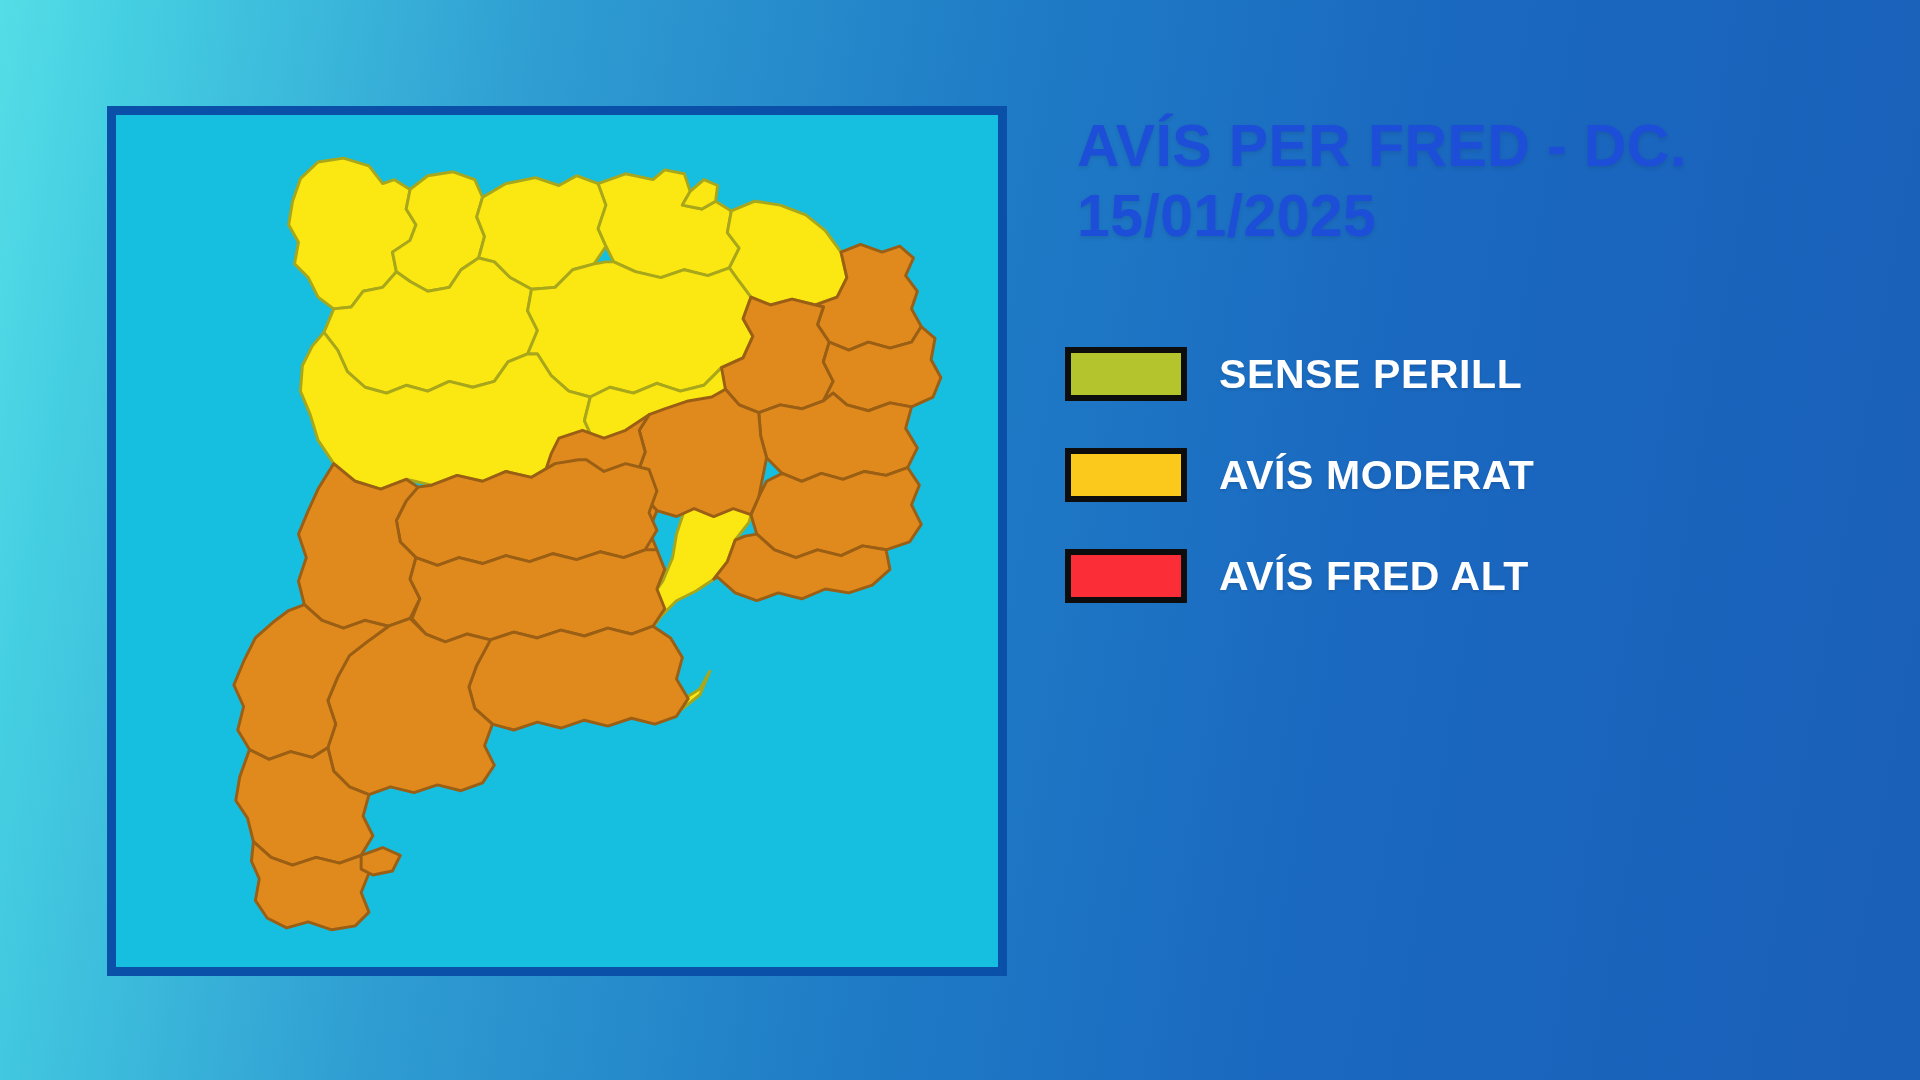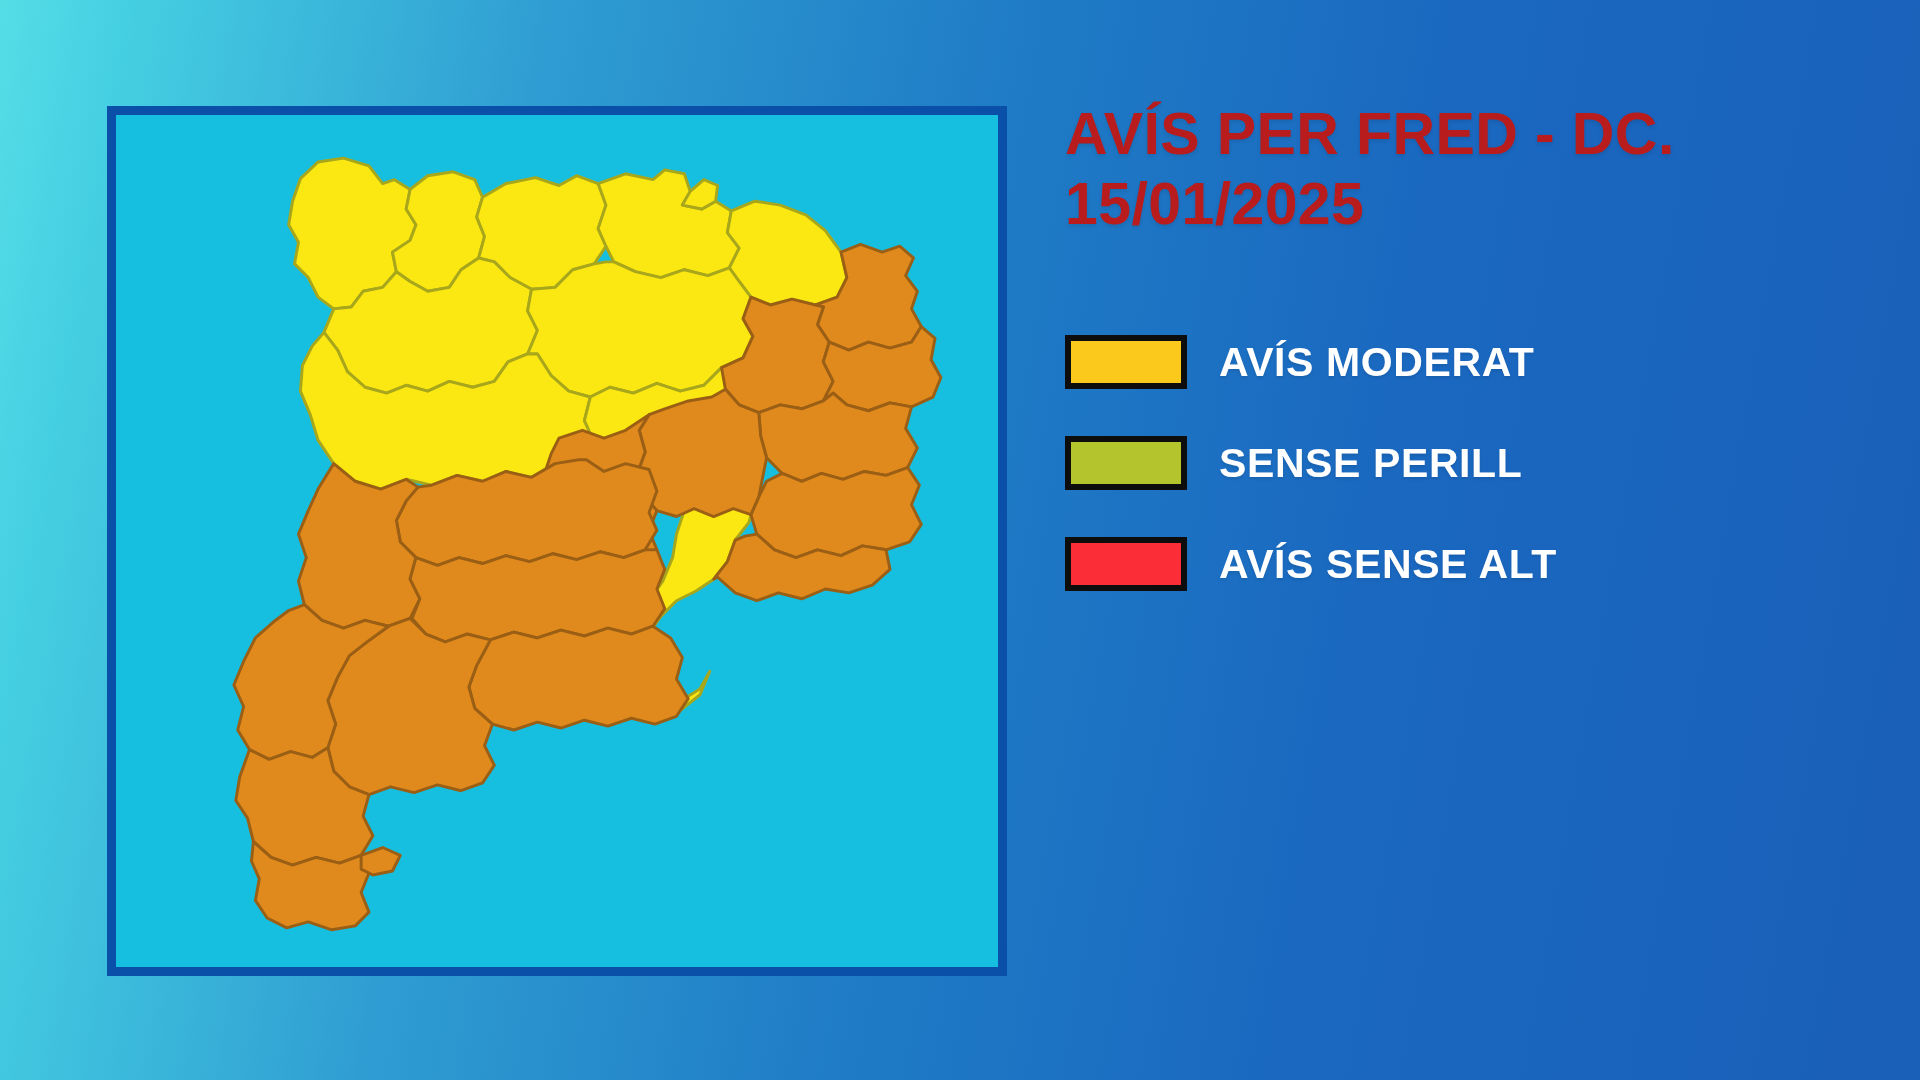--- a/index.html
+++ b/index.html
@@ -43,26 +43,26 @@
   }
 
   
   .info-col {
     position: absolute;
     left: 1065px;
     top: 100px;
     width: 800px;
   }
   .title {
-    color: #b91c1c;
+    color: #1d4ed8;
     font-size: 59px;
     font-weight: bold;
     line-height: 1.18;
     letter-spacing: 0.4px;
-    margin: 0;
+    margin: 12px;
     text-shadow: 0 2px 4px rgba(0,0,0,0.10);
     white-space: pre-line;
   }
 
   .legend {
     margin-top: 96px;
     display: flex;
     flex-direction: column;
     gap: 47px;
   }
@@ -239,30 +239,30 @@
   </div>
 
   <div class="info-col">
 
     <h1 class="title">AVÍS PER FRED - DC.
 15/01/2025</h1>
 
     <div class="legend">
 
       <div class="legend-row">
+        <span class="swatch" style="background: rgb(180, 196, 44);"></span>
+        <span class="legend-label">SENSE PERILL</span>
+      </div>
+
+      <div class="legend-row">
         <span class="swatch" style="background: rgb(251, 201, 28);"></span>
         <span class="legend-label">AVÍS MODERAT</span>
       </div>
 
-      <div class="legend-row">
-        <span class="swatch" style="background: rgb(180, 196, 44);"></span>
-        <span class="legend-label">SENSE PERILL</span>
-      </div>
-
 
       <div class="legend-row">
         <span class="swatch" style="background: rgb(251, 45, 54);"></span>
-        <span class="legend-label">AVÍS SENSE ALT</span>
+        <span class="legend-label">AVÍS FRED ALT</span>
       </div>
 
     </div>
   </div>
 </div>
 
 </body></html>

